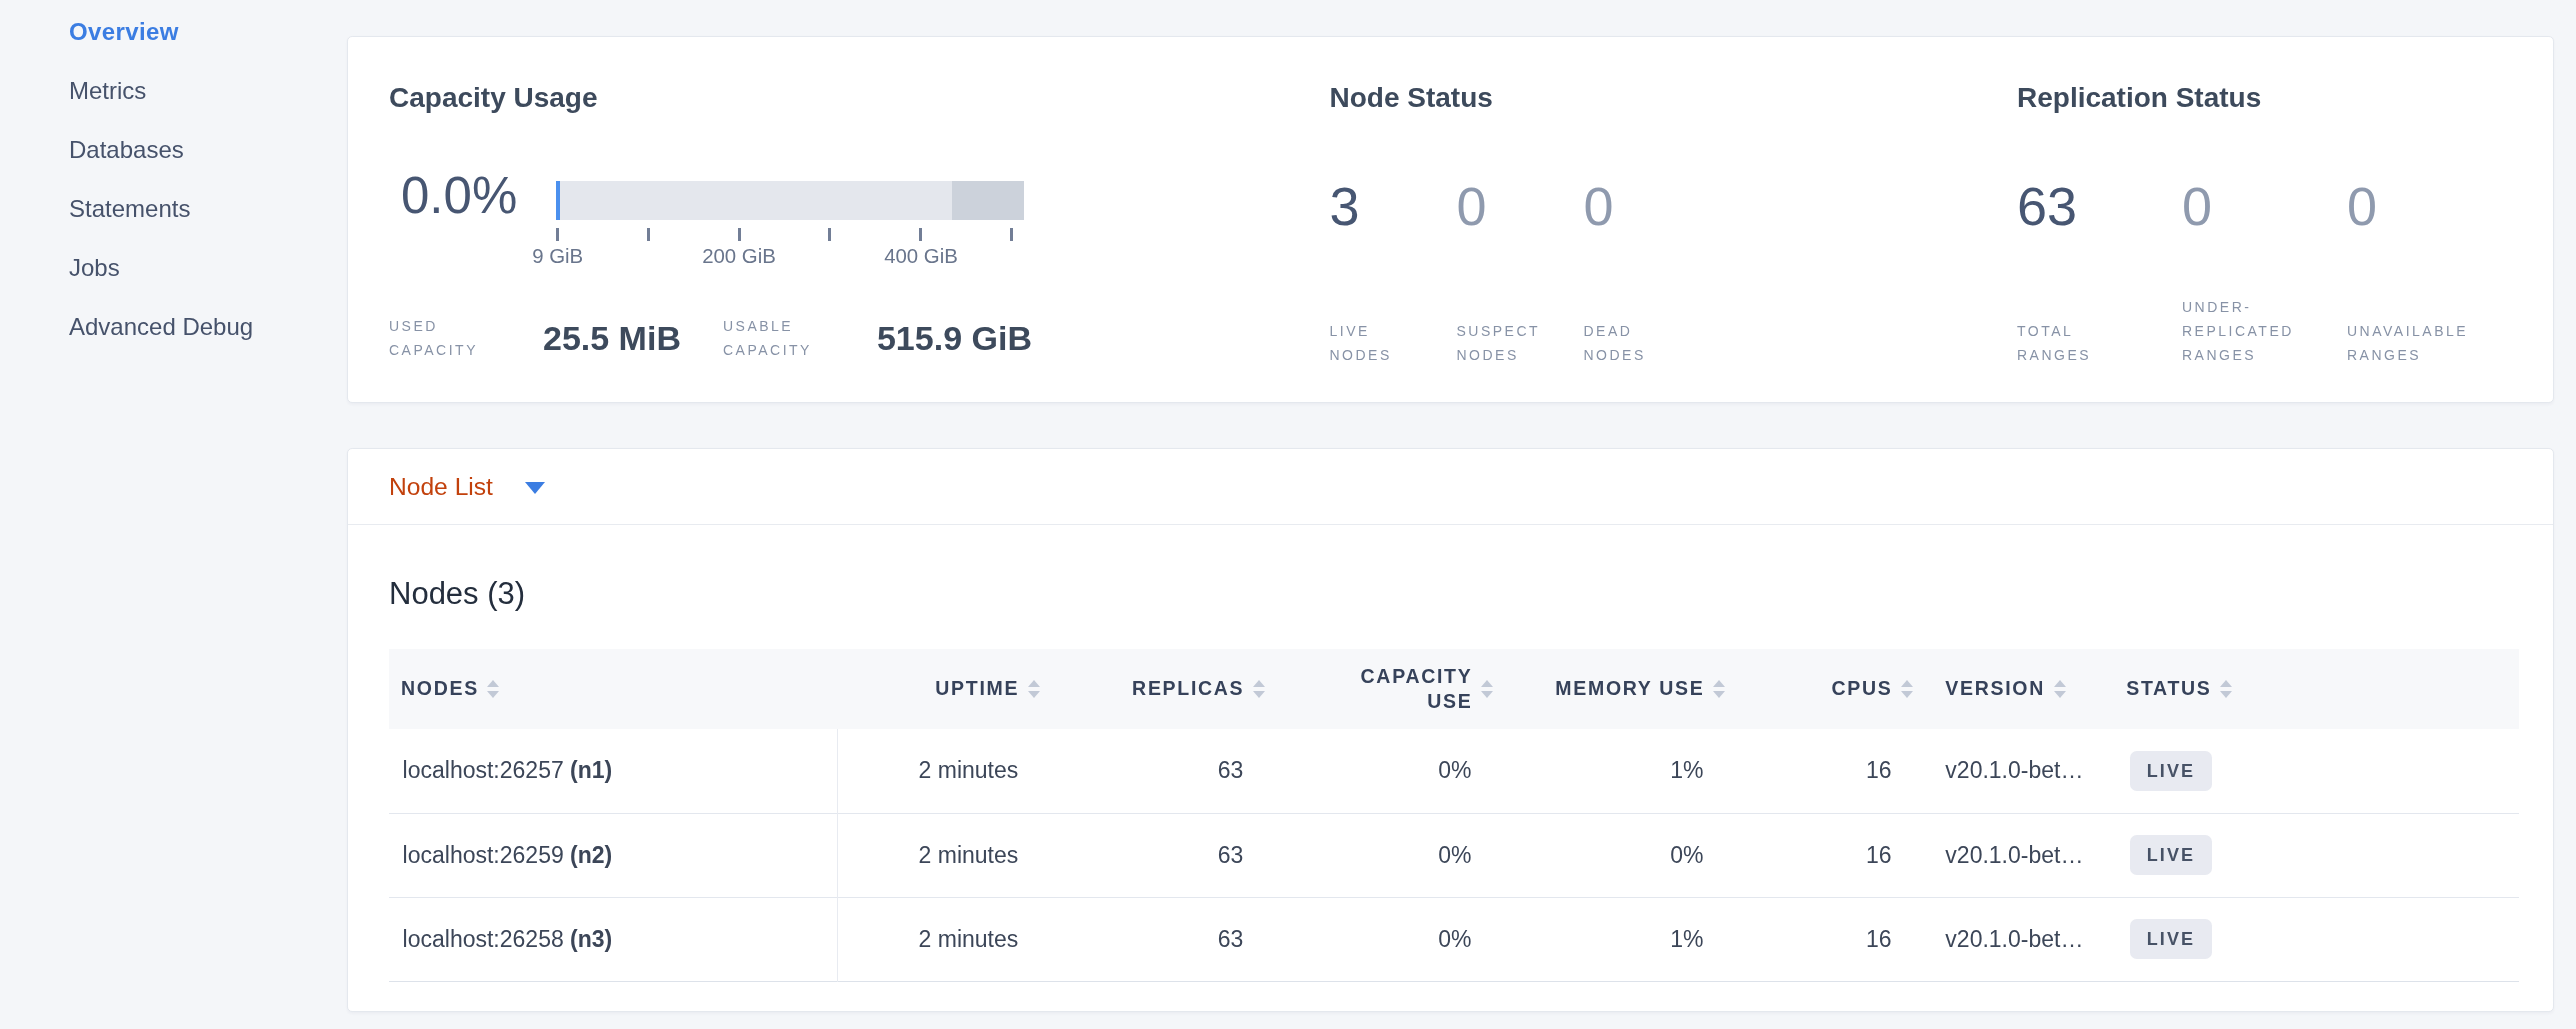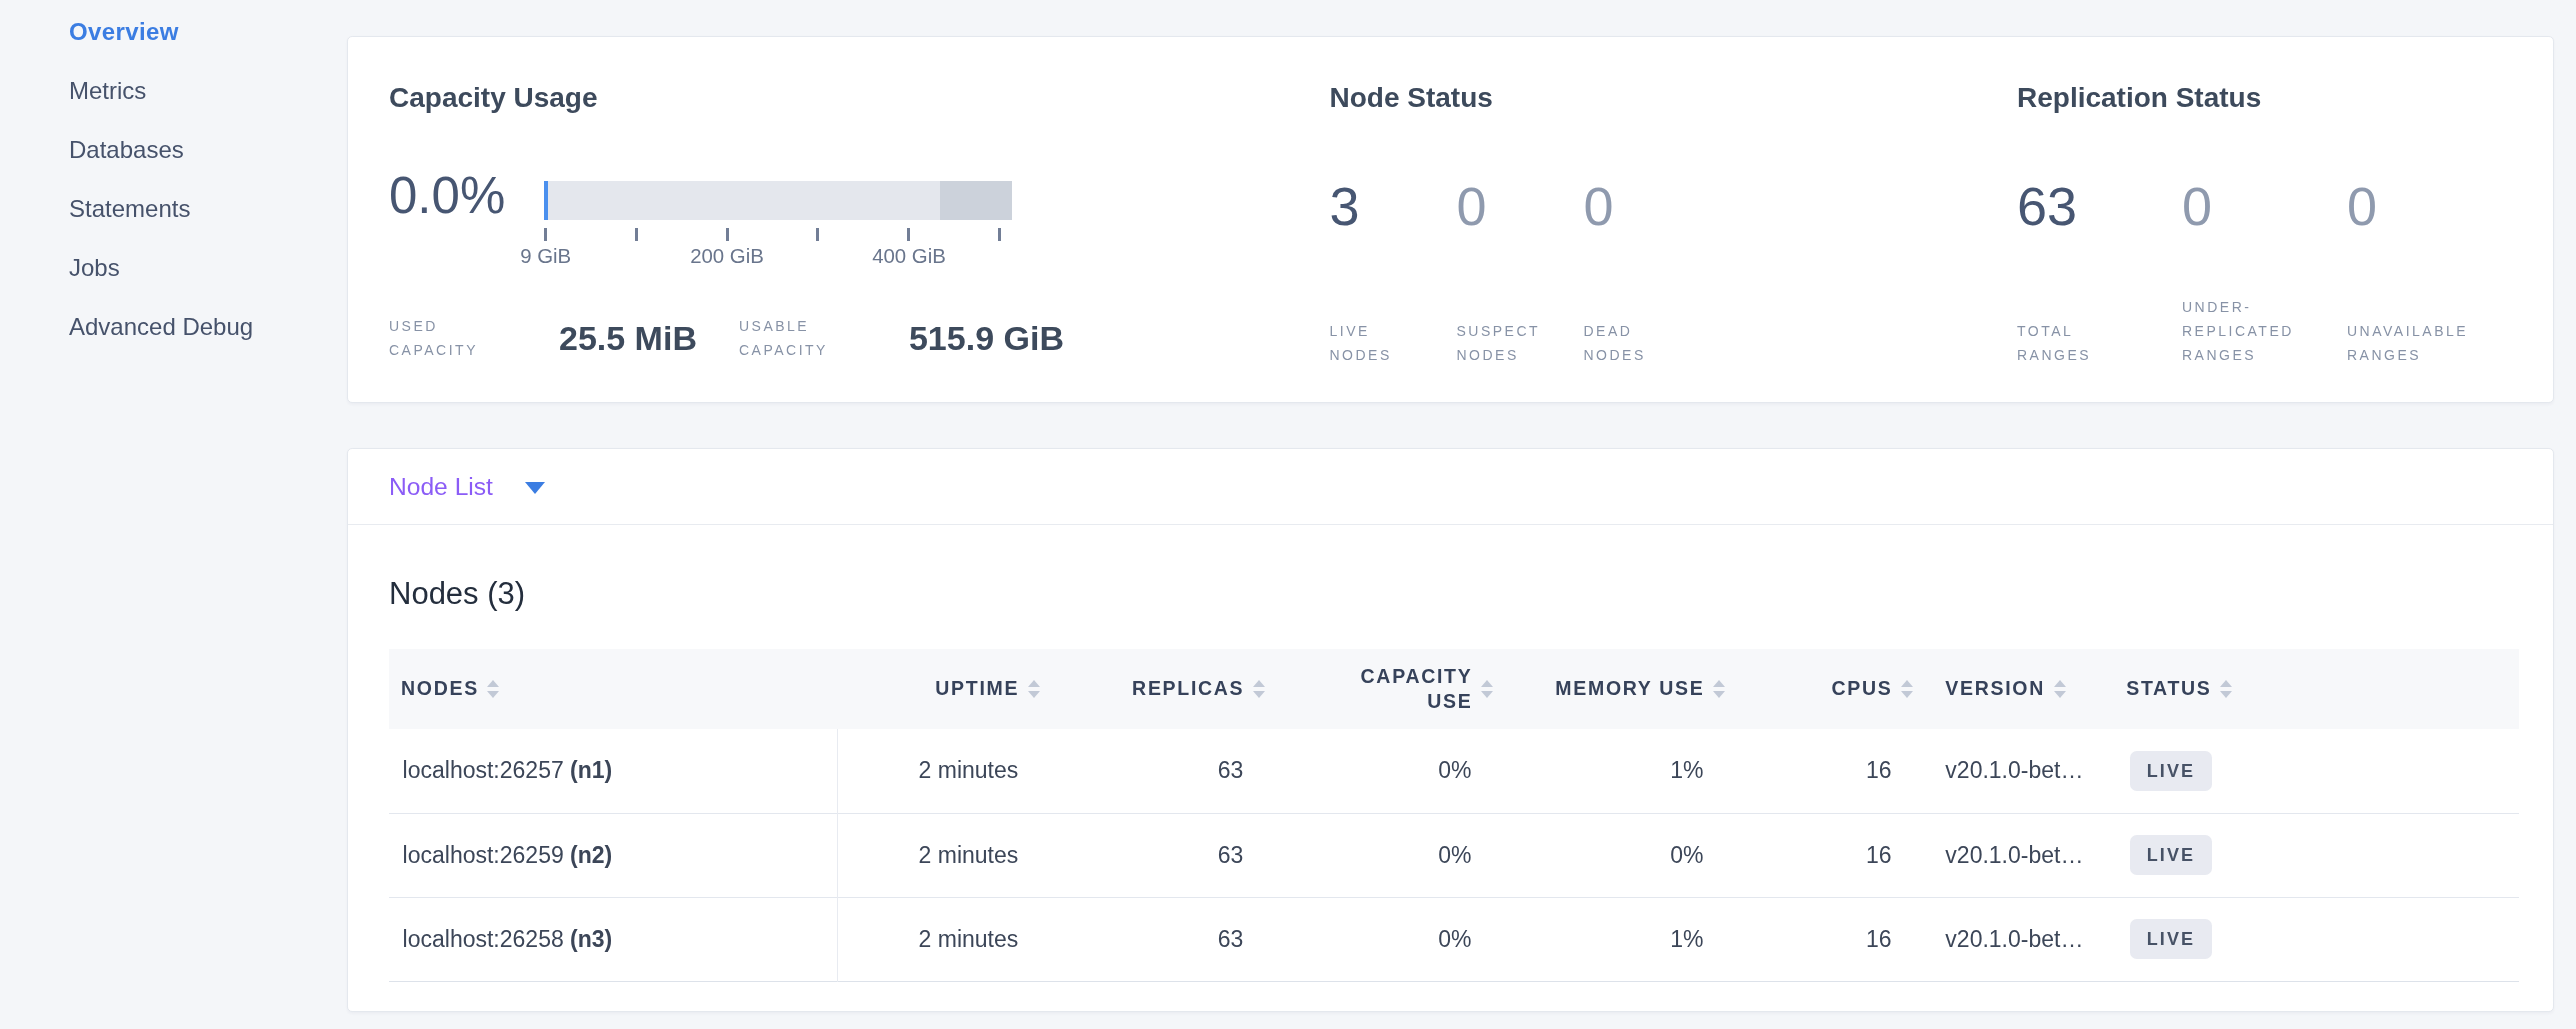--- a/index.html
+++ b/index.html
@@ -28,33 +28,33 @@
   }
   .card-summary { top:36px; height:367px; padding:41px 41px 0 41px; display:flex; }
   .card-nodelist { top:448px; height:564px; }
 
   
   .sec-title { font-size:28px; font-weight:600; color:#3d4a5c; line-height:39px; }
   .col-capacity { width:948px; }
   .col-nodes    { width:693px; }
   .col-repl     { flex:1; }
 
-  .gauge-row { display:flex; margin-top:53px; }
+  .gauge-row { display:flex; margin-top:53px;margin-left:12px; }
   .cap-percent { width:155px; font-size:51px; font-weight:500; color:#475672; line-height:1; }
   .gauge { width:468px; }
   .gauge-bar { position:relative; height:39px; margin-top:11px; background:#e4e7ed; overflow:hidden; }
   .gauge-used { position:absolute; left:0; top:0; bottom:0; width:4.2px; background:#4b90ee; }
   .gauge-dark { position:absolute; left:396px; top:0; bottom:0; right:0; background:#ccd2db; }
   .gauge-axis { position:relative; height:20.4px; margin-top:3.4px; }
   .gauge-tick { position:absolute; top:5.1px; width:2.5px; height:12.7px; background:#727e96; }
   .gauge-labels { position:relative; height:27px; margin-top:1.7px; font-size:20.4px; color:#69758c; }
   .gauge-label { position:absolute; transform:translateX(-50%); white-space:nowrap; }
 
   .cap-stats { display:flex; margin-top:42px; align-items:center; }
-  .cap-stat { display:flex; align-items:center;gap:16px; }
+  .cap-stat { display:flex; align-items:center; }
   .cap-stat + .cap-stat { margin-left:42px; }
   .stat-label {
     font-size:14px; letter-spacing:2.5px; color:#8792a6; line-height:24px;
     white-space:pre-line; text-transform:uppercase;
   }
   .cap-stat .stat-label { width:154px; }
   .cap-stat .stat-value { font-size:34px; font-weight:600; color:#3d4a5c; white-space:nowrap; }
 
   .stat-row { display:flex; margin-top:62px; }
   .stat-item { height:188px; display:flex; flex-direction:column; justify-content:space-between; }
@@ -62,21 +62,21 @@
   .col-repl  .stat-item { width:165px; }
   .stat-num { font-size:54px; line-height:1; color:#8f9aae; font-weight:400; }
   .stat-item.emph .stat-num { color:#475672; font-weight:500; }
 
   
   .nodelist-header {
     height:76px; border-bottom:1.7px solid #e8ebf0; display:flex; align-items:center;
     padding-left:41px;
   }
   .dropdown { display:flex; align-items:center; cursor:pointer; }
-  .dropdown-label { font-size:24.6px; font-weight:500; color:#8b5cf6; }
+  .dropdown-label { font-size:24.6px; font-weight:500; color:#c2410c; }
   .caret-down {
     width:0; height:0; margin-left:32px; margin-top:3.4px;
     border-left:10.2px solid transparent; border-right:10.2px solid transparent;
     border-top:12.7px solid #3b7de2;
   }
   .nodelist-body { padding:0 36px 0 41px; }
   .nodes-heading { margin-top:51px; font-size:31px; font-weight:400; color:#242e3d; }
 
   table { border-collapse:collapse; table-layout:fixed; width:2130px; margin-top:37px; }
   thead th { background:#f7f8fa; height:80px; font-weight:700; }

